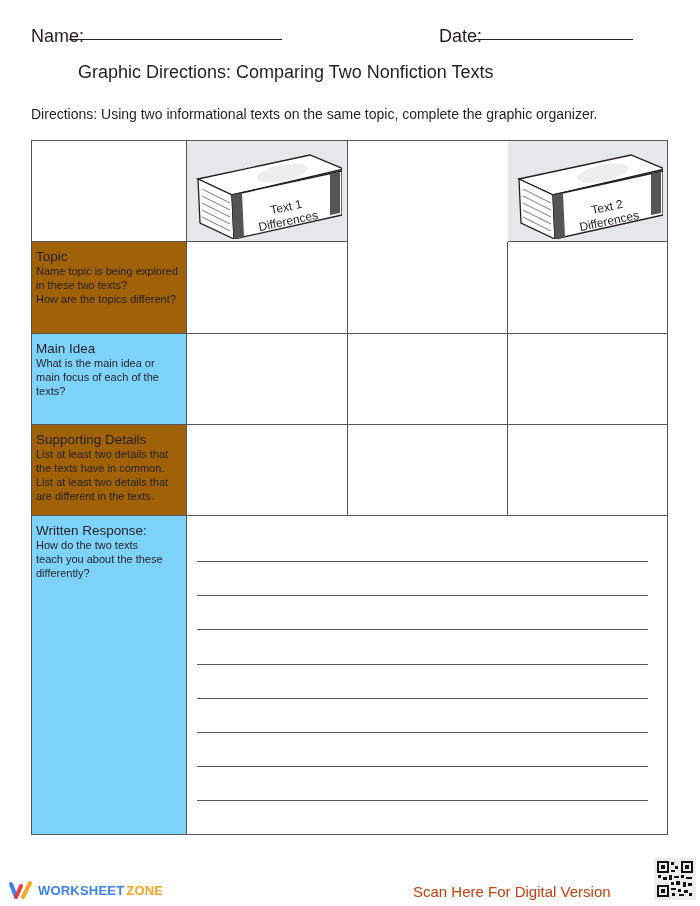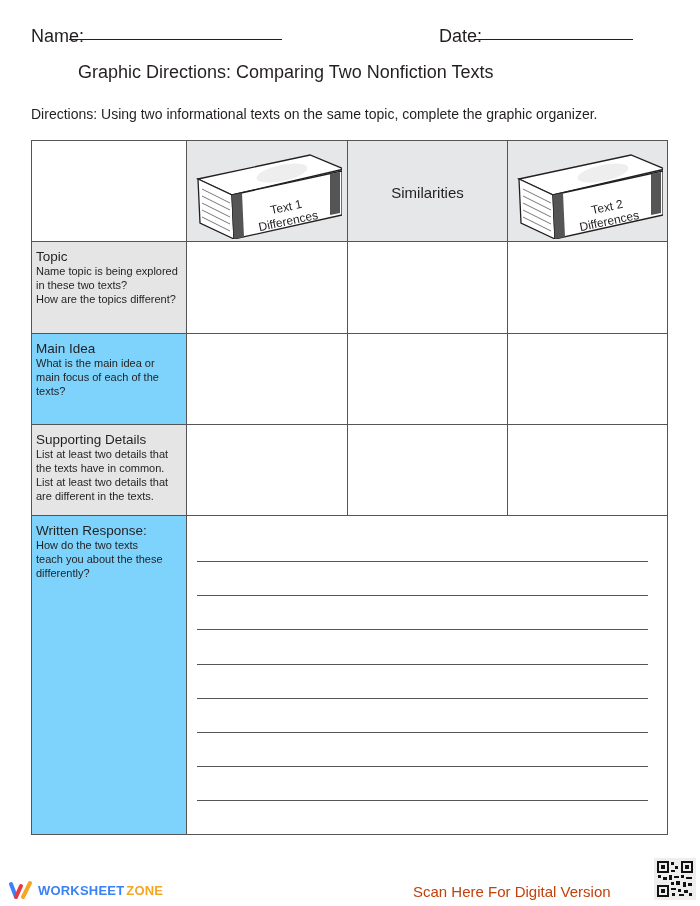--- a/index.html
+++ b/index.html
@@ -8,21 +8,21 @@
   .abs { position: absolute; }
   .field-label { font-size: 18px; }
   .field-line { border-bottom: 1px solid #231f20; height: 1px; }
   .title { left: 78px; top: 62px; font-size: 18px; color: #231f20; white-space: nowrap; }
   .directions { left: 31px; top: 106px; font-size: 14px; white-space: nowrap; }
 
   .table { position: absolute; left: 31px; top: 140px; width: 637px; height: 695px;
            border: 1.5px solid #555; box-sizing: border-box; }
   .cell { position: absolute; box-sizing: border-box; border-right: 1px solid #555; border-bottom: 1px solid #555; }
   .hdr-grey { background: #e6e7e8; }
-  .row-light { background: #e5e5e5; }
+  .row-light { background: #a16207; }
   .row-grey { background: #7dd3fc; }
   .row-head { font-size: 13.5px; line-height: 15px; padding: 7px 0 0 4px; }
   .row-sub { font-size: 11px; line-height: 14px; display: block; white-space: nowrap; }
   .sim-label { font-size: 15px; position: absolute; left: 0; right: 0; top: 43px; text-align: center; }
   .resp-line { position: absolute; left: 197px; width: 451px; height: 0; border-top: 1.3px solid #555; }
 
   .footer-logo { left: 8px; top: 880px; display: flex; align-items: center; }
   .logo-text { font-size: 13px; font-weight: bold; letter-spacing: 0.2px; margin-left: 4px; }
   .scan { left: 413px; top: 883px; font-size: 15px; color: #c2410c; white-space: nowrap; }
   .qr { left: 654px; top: 858px; width: 42px; height: 42px; background: #eee; }
@@ -53,23 +53,20 @@
       <line x1="10" y1="61" x2="38" y2="75" stroke="#555" stroke-width="0.8"></line>
       <line x1="10" y1="68" x2="38" y2="82" stroke="#555" stroke-width="0.8"></line>
       <polygon points="40,46 150,22 150,66 42,90" fill="#fff" stroke="#231f20" stroke-width="1.3"></polygon>
       <polygon points="40,46 50,44 52,88 42,90" fill="#555"></polygon>
       <polygon points="138,25 148,23 148,64 138,66" fill="#555"></polygon>
       <text x="95" y="62" font-family="Liberation Sans, sans-serif" font-size="12" fill="#231f20" text-anchor="middle" transform="rotate(-12 95 62)">Text 1</text>
       <text x="97" y="76" font-family="Liberation Sans, sans-serif" font-size="12" fill="#231f20" text-anchor="middle" transform="rotate(-12 97 76)">Differences</text>
     </svg>
   </div>
 
-  <div class="cell hdr-grey" style="left:316px; top:0; width:160px; height:101px;">
-    <div class="sim-label">Similarities</div>
-  </div>
 
   <div class="cell hdr-grey" style="left:476px; top:0; width:159px; height:101px; border-right:none;">
     <svg width="150" height="90" viewBox="0 0 150 90" style="position:absolute; left:5px; top:8px;">
       <polygon points="6,30 118,6 152,20 40,46" fill="#fff" stroke="#231f20" stroke-width="1.3"></polygon>
       <ellipse cx="90" cy="24" rx="26" ry="8" fill="#eeeeee" transform="rotate(-12 90 24)"></ellipse>
       <polygon points="6,30 40,46 42,90 8,74" fill="#fff" stroke="#231f20" stroke-width="1.3"></polygon>
       <line x1="10" y1="40" x2="38" y2="54" stroke="#555" stroke-width="0.8"></line>
       <line x1="10" y1="47" x2="38" y2="61" stroke="#555" stroke-width="0.8"></line>
       <line x1="10" y1="54" x2="38" y2="68" stroke="#555" stroke-width="0.8"></line>
       <line x1="10" y1="61" x2="38" y2="75" stroke="#555" stroke-width="0.8"></line>

